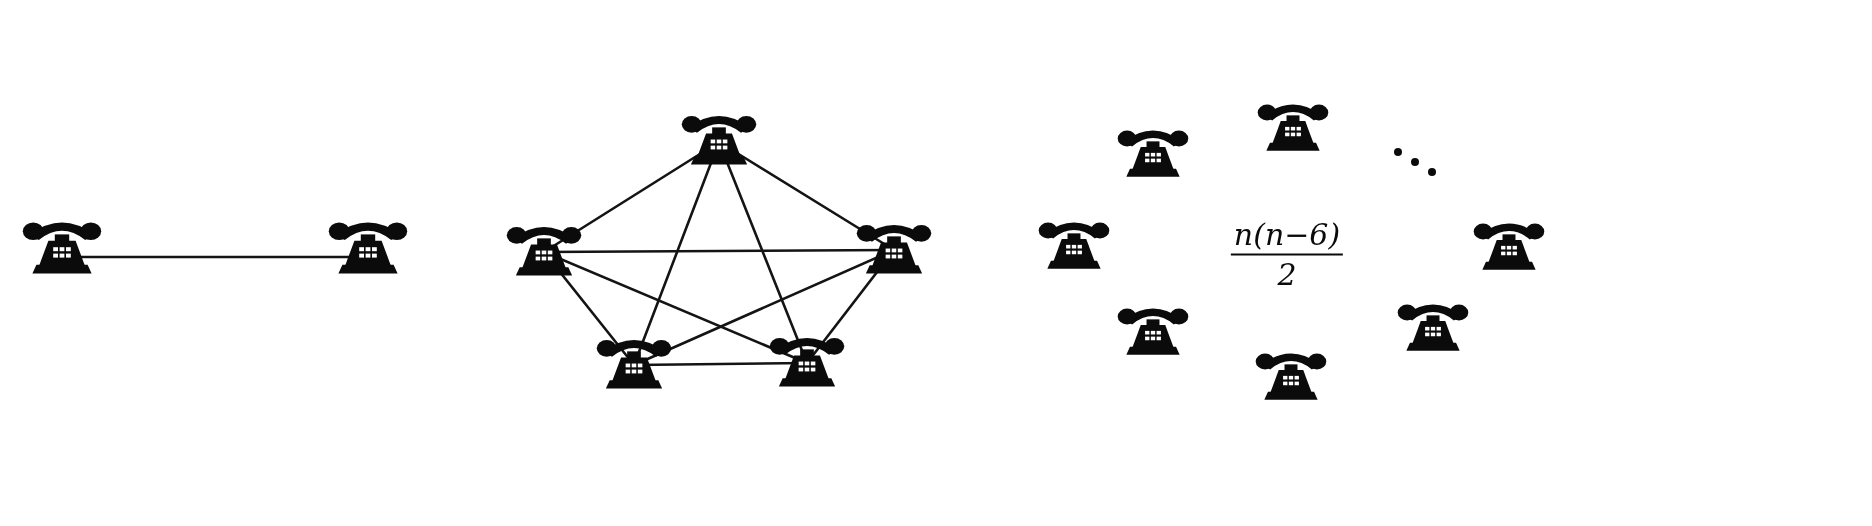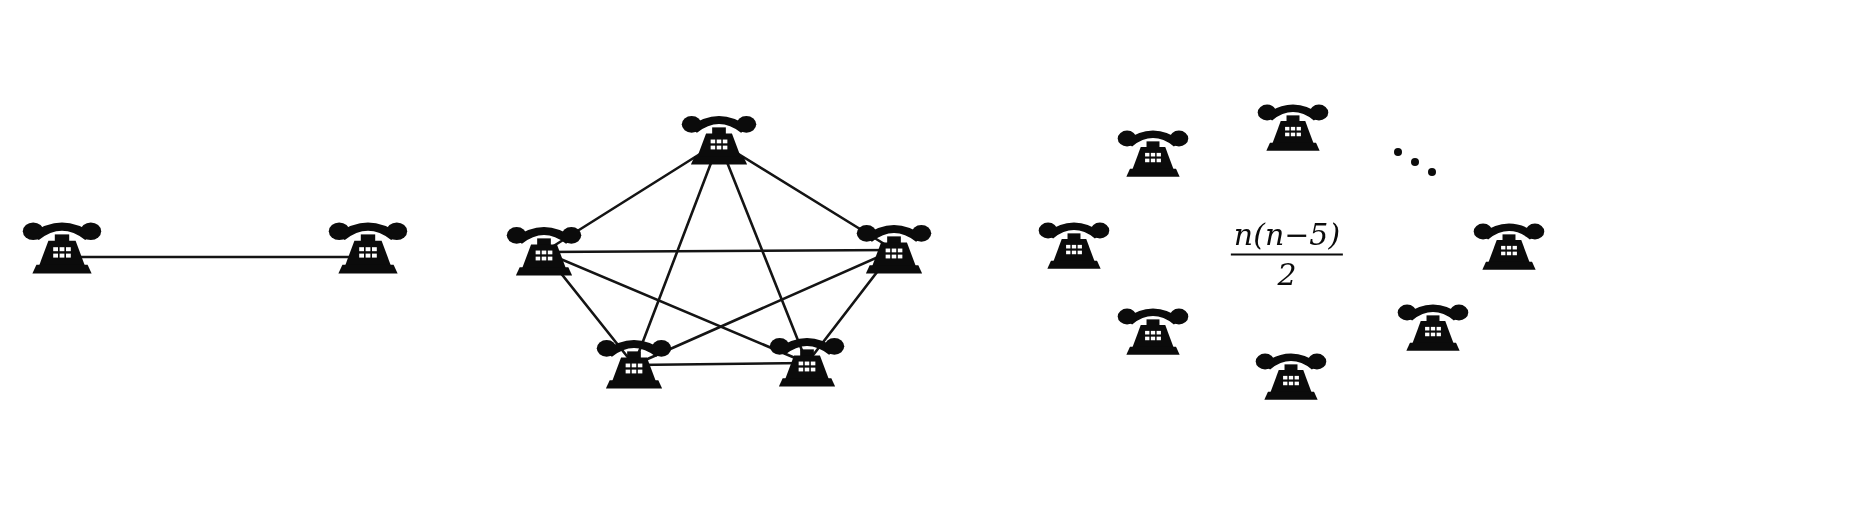--- a/index.html
+++ b/index.html
@@ -161,18 +161,18 @@
         <use href="#phone-shape"></use>
       </svg>
 
     <div>
       <span class="ellipsis-dot" style="left:1394px; top:148px"></span>
       <span class="ellipsis-dot" style="left:1411px; top:158px"></span>
       <span class="ellipsis-dot" style="left:1428px; top:168px"></span>
     </div>
 
     <div class="fraction">
-      <span class="num">n(n−5)</span>
+      <span class="num">n(n−6)</span>
       <span class="den">2</span>
     </div>
   </div>
 
 </div>
 
 </body></html>

